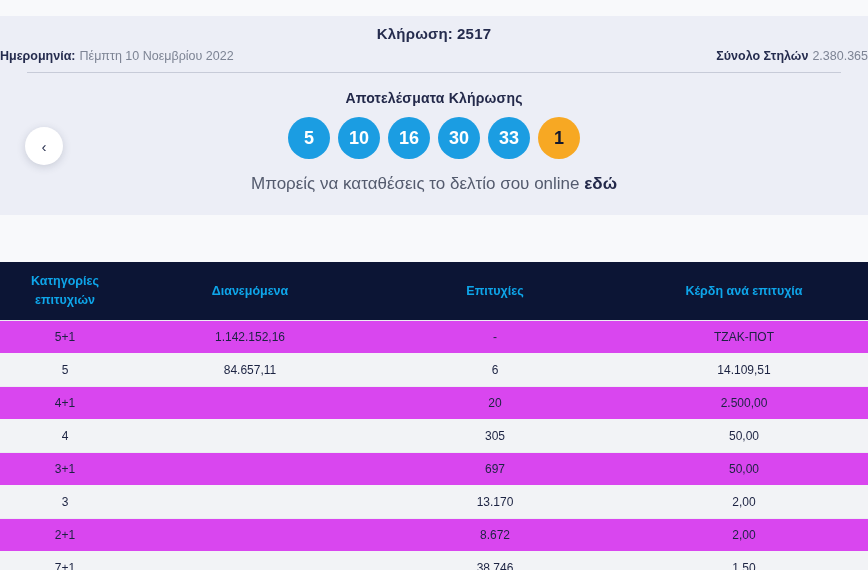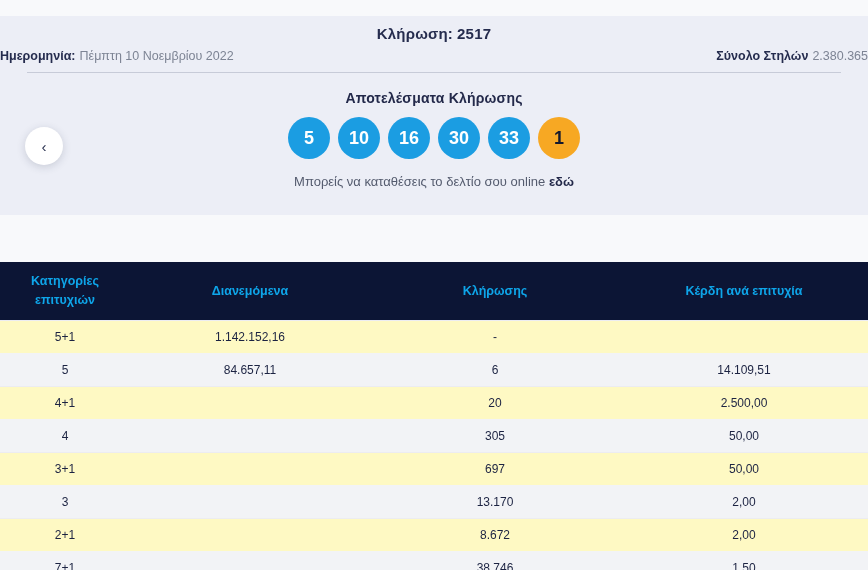--- a/index.html
+++ b/index.html
@@ -59,21 +59,21 @@
     border-radius: 50%;
     display: flex; align-items: center; justify-content: center;
     font-size: 18px; font-weight: bold;
     color: #ffffff;
     background: var(--ball-blue, #1b9de2);
   }
   .ball.joker { background: var(--ball-orange, #f7a823); color: #13192e; }
   .online-text {
     margin-top: 15px;
     text-align: center;
-    font-size: 13px;
+    font-size: 17px;
     color: #545b6e;
   }
   .online-text a {
     color: #23294a;
     font-weight: bold;
     text-decoration: none;
     cursor: pointer;
   }
   .prev-button {
     position: absolute;
@@ -107,21 +107,21 @@
     font-size: 12.5px;
     font-weight: bold;
     line-height: 1.5;
     padding: 0 18px;
   }
   .trow {
     height: 33px;
     display: grid;
     grid-template-columns: 130px 240px 250px 1fr;
     align-items: center;
-    background: #fef9c3;
+    background: #d946ef;
     border-top: 1px solid #ececf1;
   }
   .trow.alt { background: #f2f3f6; border-top: none; }
   .trow .tcell {
     text-align: center;
     font-size: 12px;
     color: #1c2342;
   }
 </style>
 </head>
@@ -167,28 +167,29 @@
     </button>
 
   </div>
 
   <div class="strip"></div>
 
   <div class="results-table">
     <div class="thead">
       <div class="hcell">Κατηγορίες επιτυχιών</div>
       <div class="hcell">Διανεμόμενα</div>
-      <div class="hcell">Κλήρωσης</div>
+      <div class="hcell">Επιτυχίες</div>
       <div class="hcell">Κέρδη ανά επιτυχία</div>
     </div>
     <div>
         <div class="trow">
           <div class="tcell">5+1</div>
           <div class="tcell">1.142.152,16</div>
           <div class="tcell">-</div>
+          <div class="tcell">ΤΖΑΚ-ΠΟΤ</div>
         </div>
         <div class="trow alt">
           <div class="tcell">5</div>
           <div class="tcell">84.657,11</div>
           <div class="tcell">6</div>
           <div class="tcell">14.109,51</div>
         </div>
         <div class="trow">
           <div class="tcell">4+1</div>
           <div class="tcell"></div>

